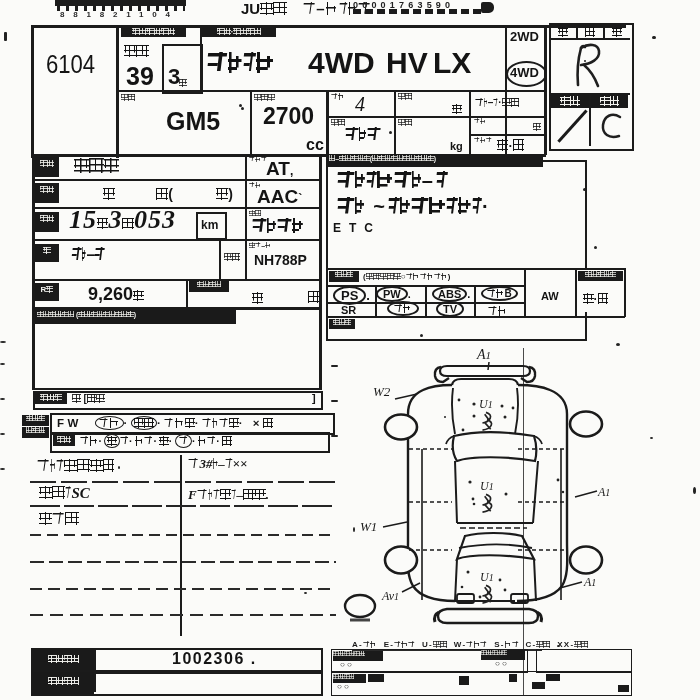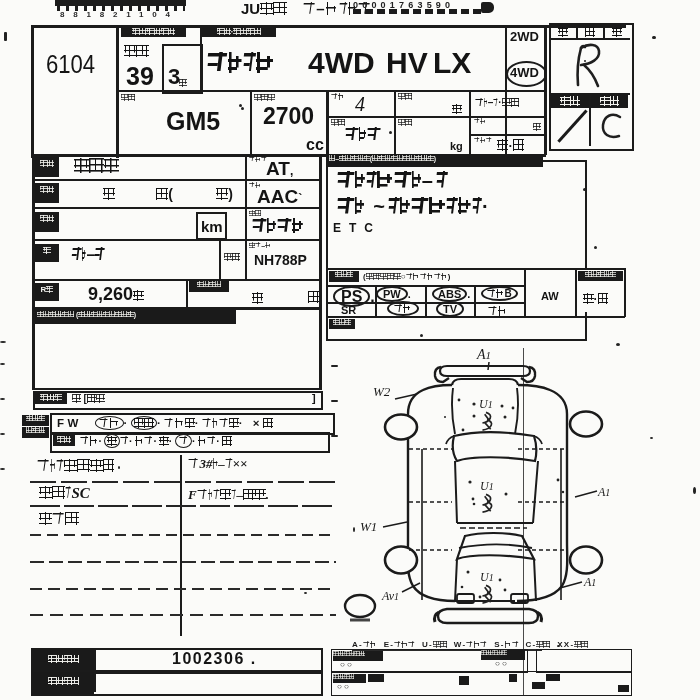--- a/index.html
+++ b/index.html
@@ -155,23 +155,24 @@
 
 <div class="lab" style="left:35px;top:183px;width:24px;height:18px;font-size:8px;text-align:center;padding-top:2px"><i class="g w wa"></i><i class="g w wb"></i></div>
 <div class="t b" style="left:103px;top:186px;font-size:14px"><i class="g ga"></i></div>
 <div class="t b" style="left:156px;top:186px;font-size:14px"><i class="g gb"></i>(</div>
 <div class="t b" style="left:216px;top:186px;font-size:14px"><i class="g ga"></i>)</div>
 
 <div class="t b" style="left:249px;top:182px;font-size:7px"><i class="g gc"></i><i class="g gd"></i></div>
 <div class="t b" style="left:257px;top:186px;font-size:19px">AAC<span style="font-size:12px">`</span></div>
 
 <div class="lab" style="left:35px;top:212px;width:24px;height:18px;font-size:8px;text-align:center;padding-top:2px"><i class="g w wa"></i><i class="g w wb"></i></div>
+<div class="t hand" style="left:69px;top:205px;font-size:26px;letter-spacing:1px">15<span style="font-size:13px"><i class="g ga"></i></span>3<span style="font-size:13px"><i class="g gb"></i></span>053</div>
 
 <div class="box" style="left:196px;top:212px;width:27px;height:24px;border-width:2px"></div>
-<div class="t b" style="left:201px;top:218px;font-size:15px">km</div>
+<div class="t b" style="left:201px;top:218px;font-size:12px">km</div>
 
 <div class="t b" style="left:249px;top:210px;font-size:7px"><i class="g ga"></i><i class="g gb"></i></div>
 <div class="t b" style="left:252px;top:217px;font-size:17px"><i class="g hc"></i><i class="g hd" style="width:.6em"></i><i class="g hc"></i><i class="g hd" style="width:.7em"></i></div>
 
 <div class="lab" style="left:35px;top:244px;width:24px;height:16px;font-size:8px;text-align:center;padding-top:2px"><i class="g w wa"></i></div>
 <div class="t b" style="left:72px;top:246px;font-size:16px"><i class="g hc" style="width:.6em"></i><i class="g hd" style="width:.3em"></i>–<i class="g hc" style="width:.6em"></i></div>
 <div class="vl" style="left:219px;top:239px;width:2px;height:42px"></div>
 
 <div class="t b" style="left:224px;top:252px;font-size:9px"><i class="g ga"></i><i class="g gb"></i></div>
 
@@ -250,21 +251,21 @@
 <div class="hl" style="left:326px;top:285px;width:199px;height:2px"></div>
 <div class="hl" style="left:326px;top:302px;width:199px;height:2px"></div>
 <div class="hl" style="left:326px;top:316px;width:299px;height:2px"></div>
 <div class="vl" style="left:375px;top:285px;width:2px;height:32px"></div>
 <div class="vl" style="left:425px;top:285px;width:2px;height:32px"></div>
 <div class="vl" style="left:474px;top:285px;width:2px;height:32px"></div>
 <div class="vl" style="left:524px;top:268px;width:2px;height:49px"></div>
 <div class="vl" style="left:575px;top:268px;width:2px;height:49px"></div>
 <div class="vl" style="left:624px;top:268px;width:2px;height:49px"></div>
 
-<div class="t b" style="left:333px;top:288px;font-size:16px"><span style="border:2px solid #1b1b1b;border-radius:50%;padding:0 6px">PS</span>.</div>
+<div class="t b" style="left:333px;top:288px;font-size:13px"><span style="border:2px solid #1b1b1b;border-radius:50%;padding:0 6px">PS</span>.</div>
 
 <div class="t b" style="left:376px;top:288px;font-size:11px"><span style="border:2px solid #1b1b1b;border-radius:50%;padding:0 5px">PW</span>.</div>
 
 <div class="t b" style="left:432px;top:288px;font-size:11px"><span style="border:2px solid #1b1b1b;border-radius:50%;padding:0 4px">ABS</span>.</div>
 
 <div class="t b" style="left:481px;top:288px;font-size:10px"><span style="border:2px solid #1b1b1b;border-radius:50%;padding:0 4px"><i class="g gc"></i><i class="g gd"></i>B</span></div>
 
 <div class="t b" style="left:541px;top:290px;font-size:11px">AW</div>
 
 <div class="t b" style="left:341px;top:304px;font-size:11px">SR</div>

